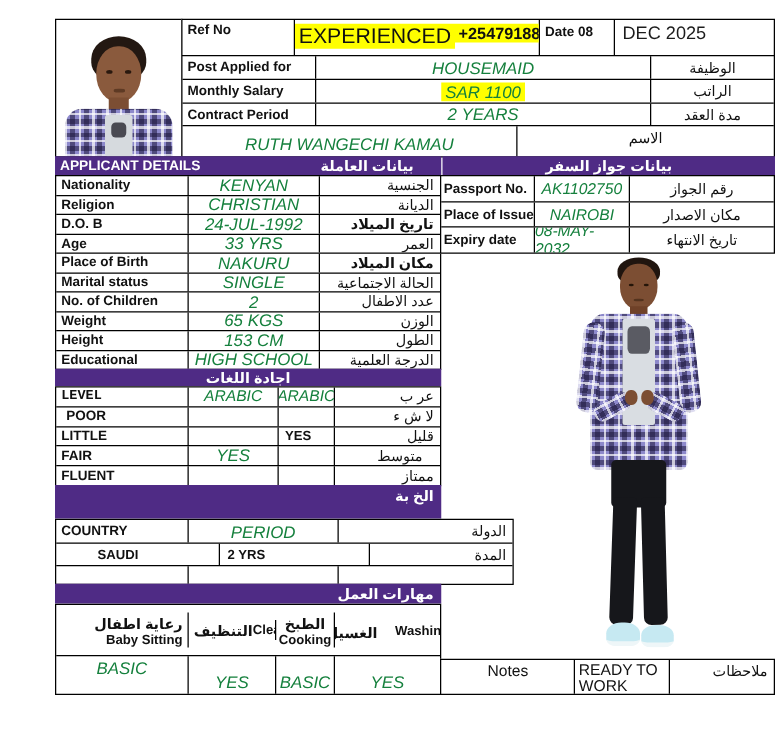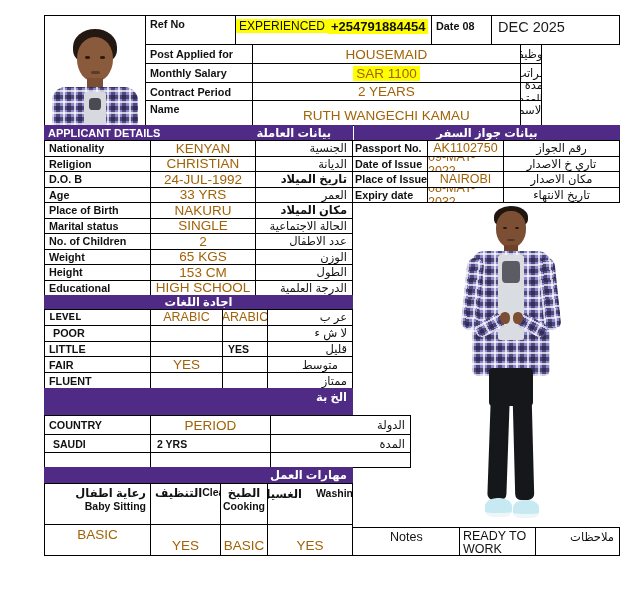--- a/index.html
+++ b/index.html
@@ -4,21 +4,21 @@
 <style>
   html,body{margin:0;padding:0;background:#fff;}
   .page{position:relative;width:623px;height:594px;background:#ffffff;overflow:hidden;
         font-family:"Liberation Sans","DejaVu Sans",sans-serif;color:#111;}
   .tbl{position:absolute;border:1px solid #000;box-sizing:border-box;display:flex;flex-direction:column;background:#fff;}
   .row{display:flex;flex:1;border-bottom:1px solid #000;min-height:0;}
   .row:last-child{border-bottom:none;}
   .cell{border-right:1px solid #000;box-sizing:border-box;display:flex;align-items:center;overflow:hidden;min-width:0;}
   .cell:last-child{border-right:none;flex:1;}
   .lbl{font-weight:bold;font-size:10.8px;padding-left:4px;}
-  .val{font-size:13.5px;justify-content:center;color:#a16207;}
+  .val{font-size:13.5px;justify-content:center;color:#15803d;font-style:italic;}
   .arc{font-size:11.5px;justify-content:center;direction:rtl;}
   .arr{font-size:11.5px;justify-content:flex-start;direction:rtl;padding-right:5px;}
   .b{font-weight:bold;}
   .smb{font-size:10.5px;font-weight:bold;}
   .top-al{align-items:flex-start;padding-top:2px;}
   .bot-al{align-items:flex-end;padding-bottom:2px;}
   .hl{background:#ffff00;padding:0 3px;}
   .band{position:absolute;background:#4f2b85;color:#fff;box-sizing:border-box;display:flex;
         align-items:center;font-size:11px;font-weight:bold;}
   .band .ar{direction:rtl;font-size:11.5px;}
@@ -48,48 +48,47 @@
       <div class="plaid" style="left:7px;top:71px;width:86px;height:38px;border-radius:14px 14px 0 0;"></div>
       <div style="left:39px;top:76px;width:22px;height:33px;background:#d6dade;border-radius:2px;"></div>
       <div style="left:44px;top:82px;width:12px;height:12px;background:#4a4a52;border-radius:30%;"></div>
     </div>
   </div>
 
   <div class="tbl" style="left:145px;top:15px;width:475px;height:30px;">
     <div class="row">
       <div class="cell lbl top-al" style="flex:0 0 90px;">Ref No</div>
       <div class="cell top-al" style="flex:0 0 196px;padding-top:3px;">
-        <span class="hl" style="font-size:12px;">EXPERIENCED</span>
+        <span class="hl" style="font-size:17px;">EXPERIENCED</span>
         <span class="hl b" style="font-size:13px;">+254791884454</span>
       </div>
       <div class="cell lbl top-al" style="flex:0 0 60px;padding-top:4px;">Date 08</div>
       <div class="cell top-al" style="font-size:14.5px;padding:3px 0 0 6px;color:#1c1c1c;">DEC 2025</div>
     </div>
   </div>
 
-  <div class="tbl" style="left:145px;top:44px;width:397px;height:82px;">
+  <div class="tbl" style="left:145px;top:44px;width:475px;height:82px;">
     <div class="row" style="flex:0 0 18px;">
       <div class="cell lbl" style="flex:0 0 107px;">Post Applied for</div>
       <div class="cell val" style="flex:0 0 268px;">HOUSEMAID</div>
       <div class="cell arc">الوظيفة</div>
     </div>
     <div class="row" style="flex:0 0 18px;">
       <div class="cell lbl" style="flex:0 0 107px;">Monthly Salary</div>
       <div class="cell val" style="flex:0 0 268px;">
         <span class="hl">SAR 1100</span>
       </div>
       <div class="cell arc">الراتب</div>
     </div>
     <div class="row" style="flex:0 0 17px;">
       <div class="cell lbl" style="flex:0 0 107px;">Contract Period</div>
       <div class="cell val" style="flex:0 0 268px;">2 YEARS</div>
       <div class="cell arc">مدة العقد</div>
     </div>
     <div class="row">
-      <div class="cell lbl top-al" style="flex:0 0 107px;">Name</div>
       <div class="cell val bot-al" style="flex:0 0 268px;justify-content:center;">RUTH WANGECHI KAMAU</div>
       <div class="cell arc top-al">الاسم</div>
     </div>
   </div>
 
   <div class="band" style="left:44px;top:125px;width:309px;height:15px;justify-content:space-between;padding:0 22px 0 4px;">
     <span>APPLICANT DETAILS</span>
     <span class="ar">بيانات العاملة</span>
   </div>
   <div class="band" style="left:354px;top:125px;width:266px;height:15px;justify-content:center;">
@@ -147,25 +146,20 @@
       <div class="cell val" style="flex:0 0 105px;">HIGH SCHOOL</div>
       <div class="cell arr">الدرجة العلمية</div>
     </div>
   </div>
 
   <div class="tbl" style="left:352px;top:140px;width:268px;height:63px;">
     <div class="row">
       <div class="cell lbl" style="flex:0 0 75px;padding-left:2px;">Passport No.</div>
       <div class="cell val" style="flex:0 0 76px;font-size:12.5px;">AK1102750</div>
       <div class="cell arc">رقم الجواز</div>
-    </div>
-    <div class="row">
-      <div class="cell lbl" style="flex:0 0 75px;padding-left:2px;">Date of Issue</div>
-      <div class="cell val" style="flex:0 0 76px;font-size:12.5px;">09-MAY-2022</div>
-      <div class="cell arc">تاري خ الاصدار</div>
     </div>
     <div class="row">
       <div class="cell lbl" style="flex:0 0 75px;padding-left:2px;">Place of Issue</div>
       <div class="cell val" style="flex:0 0 76px;font-size:12.5px;">NAIROBI</div>
       <div class="cell arc">مكان الاصدار</div>
     </div>
     <div class="row">
       <div class="cell lbl" style="flex:0 0 75px;padding-left:2px;">Expiry date</div>
       <div class="cell val" style="flex:0 0 76px;font-size:12.5px;">08-MAY-2032</div>
       <div class="cell arc">تاريخ الانتهاء</div>
@@ -211,36 +205,36 @@
   <div class="band" style="left:44px;top:388px;width:309px;height:27px;align-items:flex-start;justify-content:flex-end;padding:2px 6px 0 0;">
     <span class="ar">الخ بة</span>
   </div>
   <div class="tbl" style="left:44px;top:415px;width:367px;height:53px;">
     <div class="row" style="flex:0 0 18px;">
       <div class="cell lbl" style="flex:0 0 106px;">COUNTRY</div>
       <div class="cell val" style="flex:0 0 120px;">PERIOD</div>
       <div class="cell arr">الدولة</div>
     </div>
     <div class="row" style="flex:0 0 17px;">
-      <div class="cell smb" style="flex:0 0 106px;padding-left:8px;">SAUDI</div>
+      <div class="cell smb" style="flex:0 0 106px;padding-left:8px;margin-left:25px;">SAUDI</div>
       <div class="cell smb" style="flex:0 0 120px;padding-left:6px;">2 YRS</div>
       <div class="cell arr">المدة</div>
     </div>
     <div class="row">
       <div class="cell" style="flex:0 0 106px;"></div>
       <div class="cell" style="flex:0 0 120px;"></div>
       <div class="cell"></div>
     </div>
   </div>
 
   <div class="band" style="left:44px;top:467px;width:309px;height:16px;justify-content:flex-end;padding-right:6px;">
     <span class="ar">مهارات العمل</span>
   </div>
   <div class="tbl" style="left:44px;top:483px;width:309px;height:73px;">
-    <div class="row" style="flex:0 0 40px;">
+    <div class="row" style="flex:0 0 40px;align-items:center;">
       <div class="cell" style="flex:0 0 106px;flex-direction:column;align-items:flex-end;justify-content:flex-start;padding:2px 4px 0 0;">
         <span class="ar" style="direction:rtl;font-size:11.5px;font-weight:bold;">رعاية اطفال</span>
         <span class="smb">Baby Sitting</span>
       </div>
       <div class="cell" style="flex:0 0 70px;flex-direction:row;align-items:flex-start;justify-content:flex-start;padding:2px 0 0 4px;">
         <span class="ar" style="direction:rtl;font-size:11.5px;font-weight:bold;">التنظيف</span>
         <span class="smb">Cleaning</span>
       </div>
       <div class="cell" style="flex:0 0 47px;flex-direction:column;align-items:center;justify-content:flex-start;padding-top:2px;">
         <span class="ar" style="direction:rtl;font-size:11.5px;font-weight:bold;">الطبخ</span>

